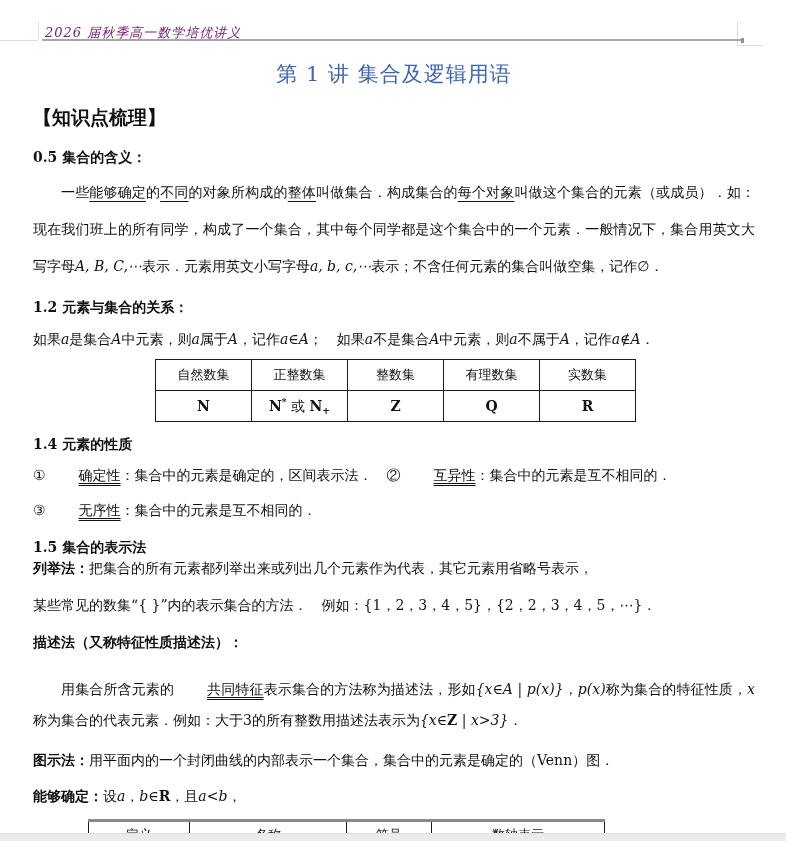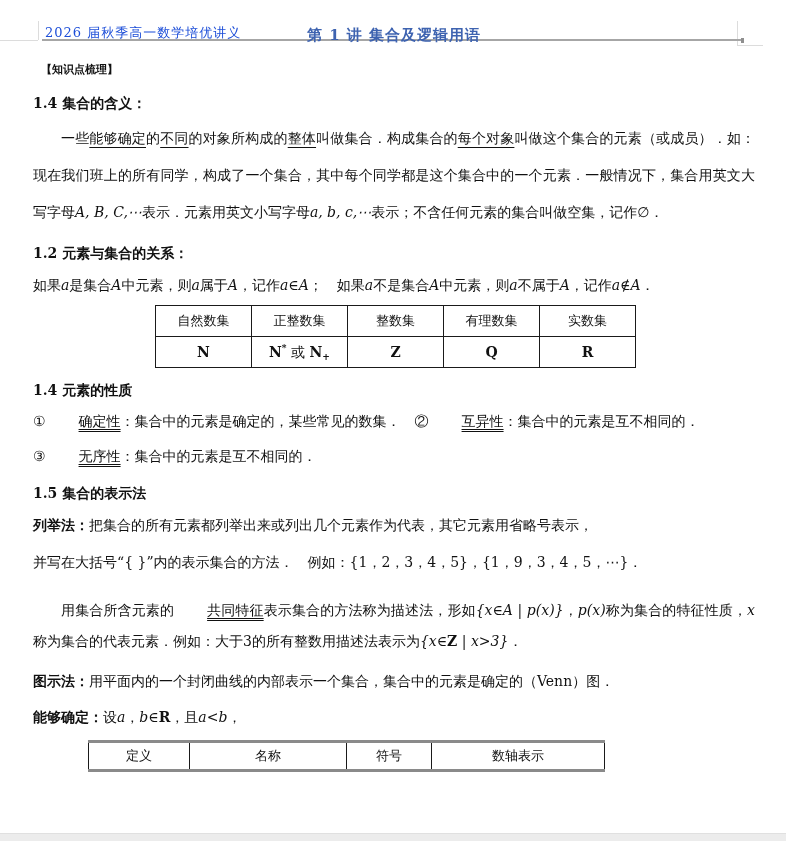--- a/index.html
+++ b/index.html
@@ -10,41 +10,41 @@
     color:#111;font-size:14px;
   }
   
   .mark{position:absolute;background:#dcdcdc;}
   .mark-tl-v{left:38px;top:21px;width:1px;height:19px;}
   .mark-tl-h{left:0;top:40px;width:38px;height:1px;}
   .mark-tr-v{left:737px;top:21px;width:1px;height:25px;}
   .mark-tr-h{left:737px;top:45px;width:26px;height:1px;}
   .doc-header{
     position:absolute;left:45px;top:24px;
-    font-size:13px;color:#1d4ed8;letter-spacing:1px;
+    font-size:13px;color:#701a75;font-style:italic;letter-spacing:1px;
   }
   .header-rule{position:absolute;left:42px;top:39px;width:701px;height:2px;background:#a6a6a6;}
   .header-rule-tick{position:absolute;left:741px;top:38px;width:3px;height:5px;background:#8f8f8f;}
   .bottom-strip{position:absolute;left:0;bottom:0;width:100%;height:7px;background:#ececec;border-top:1px solid #e0e0e0;}
 
   
   .content{position:absolute;left:33px;top:0;width:722px;}
   .doc-title{
-    margin-top:26px;text-align:center;
-    font-size:15px;font-weight:bold;color:#3e63b0;letter-spacing:1px;
+    margin-top:60px;text-align:center;
+    font-size:21px;font-weight:normal;color:#3e63b0;letter-spacing:1px;
   }
-  .knowledge{margin-top:17px;font-size:11px;font-weight:bold;margin-left:8px;}
+  .knowledge{margin-top:17px;font-size:19px;font-weight:bold;}
   .sec-h{margin-top:18px;font-size:14px;font-weight:bold;}
   .sec-h.tight{margin-top:14px;}
   p{margin:0;}
   .p11{margin-top:7px;line-height:37px;text-align:justify;text-indent:2em;}
   .p12{margin-top:11px;line-height:22px;}
   .p14a{margin-top:10px;line-height:22px;}
   .p14b{margin-top:13px;line-height:22px;}
-  .pliju1{margin-top:11px;line-height:22px;}
+  .pliju1{line-height:22px;}
   .pliju2{margin-top:15px;line-height:22px;}
   .pmiaoshu{margin-top:22px;line-height:31px;text-indent:2em;text-align:justify;}
   .ptushi{margin-top:13px;line-height:22px;}
   .pqujian{margin-top:14px;line-height:22px;}
 
   
   .seg-u{text-decoration:underline;text-underline-offset:4px;}
   .seg-uu{text-decoration:underline;text-decoration-style:double;text-underline-offset:3px;padding-left:33px;}
   .seg-m{font-family:"DejaVu Serif",serif;font-style:italic;}
   .seg-f{font-family:"DejaVu Serif",serif;}
@@ -85,21 +85,21 @@
 <div class="doc-header">2026 届秋季高一数学培优讲义</div>
 <div class="header-rule"></div>
 <div class="header-rule-tick"></div>
 
 <div class="content">
 
   <div class="doc-title">第 1 讲 集合及逻辑用语</div>
 
   <div class="knowledge">【知识点梳理】</div>
 
-  <div class="sec-h">1.4 集合的含义：</div>
+  <div class="sec-h">0.5 集合的含义：</div>
   <p class="p11"><span>一些</span><span class="seg-u">能够确定</span><span>的</span><span class="seg-u">不同</span><span>的对象所构成的</span><span class="seg-u">整体</span><span>叫做集合．构成集合的</span><span class="seg-u">每个对象</span><span>叫做这个集合的元素（或成员）．如：现在我们班上的所有同学，构成了一个集合，其中每个同学都是这个集合中的一个元素．一般情况下，集合用英文大写字母</span><span class="seg-m">A, B, C,⋯</span><span>表示．元素用英文小写字母</span><span class="seg-m">a, b, c,⋯</span><span>表示；不含任何元素的集合叫做空集，记作</span><span class="seg-f">∅</span><span>．</span></p>
 
   <div class="sec-h tight">1.2 元素与集合的关系：</div>
   <p class="p12"><span>如果</span><span class="seg-m">a</span><span>是集合</span><span class="seg-m">A</span><span>中元素，则</span><span class="seg-m">a</span><span>属于</span><span class="seg-m">A</span><span>，记作</span><span class="seg-m">a∈A</span><span>；　如果</span><span class="seg-m">a</span><span>不是集合</span><span class="seg-m">A</span><span>中元素，则</span><span class="seg-m">a</span><span>不属于</span><span class="seg-m">A</span><span>，记作</span><span class="seg-m">a∉A</span><span>．</span></p>
 
 
   <table class="numset-table">
     <tbody>
         <tr>
       <td>自然数集</td>
@@ -112,27 +112,28 @@
       <td class="val"><span class="seg-mb">N</span></td>
       <td class="val"><span class="seg-mb">N</span><span class="seg-mb seg-sup">*</span><span> 或 </span><span class="seg-mb">N</span><span class="seg-mb seg-sub">+</span></td>
       <td class="val"><span class="seg-mb">Z</span></td>
       <td class="val"><span class="seg-mb">Q</span></td>
       <td class="val"><span class="seg-mb">R</span></td>
     </tr>
   </tbody>
     </table>
 
   <div class="sec-h tight">1.4 元素的性质</div>
-  <p class="p14a"><span>①</span><span class="seg-uu">确定性</span><span>：集合中的元素是确定的，某些常见的数集．　②</span><span class="seg-uu">互异性</span><span>：集合中的元素是互不相同的．</span></p>
+  <p class="p14a"><span>①</span><span class="seg-uu">确定性</span><span>：集合中的元素是确定的，区间表示法．　②</span><span class="seg-uu">互异性</span><span>：集合中的元素是互不相同的．</span></p>
   <p class="p14b"><span>③</span><span class="seg-uu">无序性</span><span>：集合中的元素是互不相同的．</span></p>
 
   <div class="sec-h">1.5 集合的表示法</div>
   <p class="pliju1"><span class="seg-b">列举法：</span><span>把集合的所有元素都列举出来或列出几个元素作为代表，其它元素用省略号表示，</span></p>
-  <p class="pliju2"><span>并写在大括号“{ }”内的表示集合的方法．　例如：</span><span class="seg-f">{1，2，3，4，5}</span><span>，</span><span class="seg-f">{1，9，3，4，5，⋯}</span><span>．</span></p>
+  <p class="pliju2"><span>某些常见的数集“{ }”内的表示集合的方法．　例如：</span><span class="seg-f">{1，2，3，4，5}</span><span>，</span><span class="seg-f">{2，2，3，4，5，⋯}</span><span>．</span></p>
 
+  <div class="sec-h">描述法（又称特征性质描述法）：</div>
   <p class="pmiaoshu"><span>用集合所含元素的</span><span class="seg-uu">共同特征</span><span>表示集合的方法称为描述法，形如</span><span class="seg-m">{x∈A | p(x)}</span><span>，</span><span class="seg-m">p(x)</span><span>称为集合的特征性质，</span><span class="seg-m">x</span><span>称为集合的代表元素．例如：大于</span><span class="seg-f">3</span><span>的所有整数用描述法表示为</span><span class="seg-m">{x∈</span><span class="seg-mb">Z</span><span class="seg-m"> | x&gt;3}</span><span>．</span></p>
 
   <p class="ptushi"><span class="seg-b">图示法：</span><span>用平面内的一个封闭曲线的内部表示一个集合，集合中的元素是确定的（Venn）图．</span></p>
   <p class="pqujian"><span class="seg-b">能够确定：</span><span>设</span><span class="seg-m">a</span><span>，</span><span class="seg-m">b</span><span>∈</span><span class="seg-mb">R</span><span>，且</span><span class="seg-m">a&lt;b</span><span>，</span></p>
 
   <table class="interval-table">
     <tbody>
         <tr class="hdr">
       <td class="c-def">定义</td>
       <td class="c-name">名称</td>

